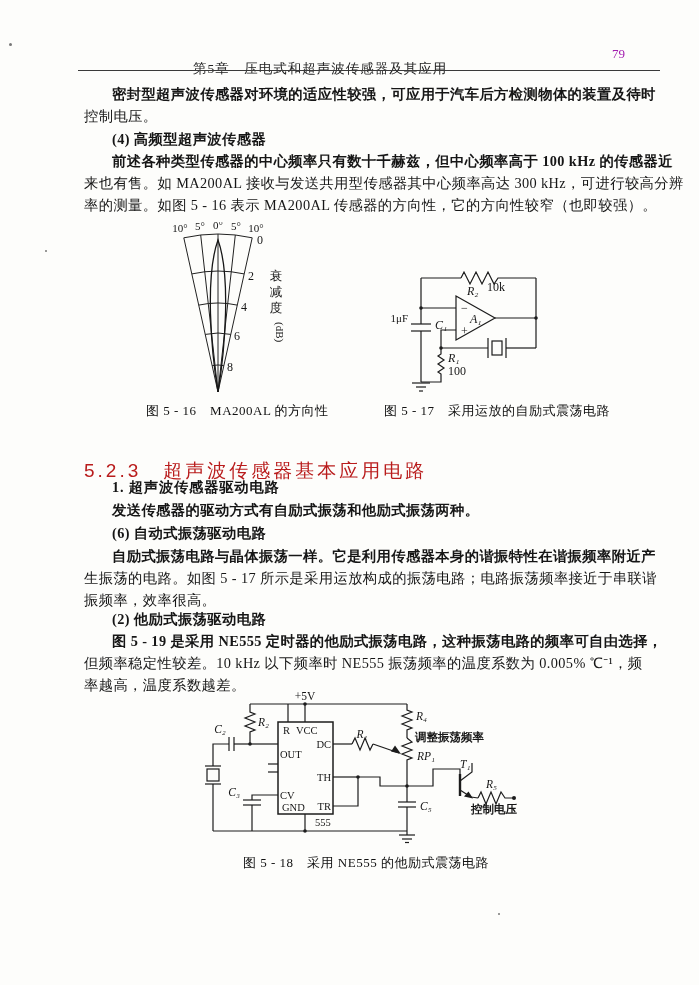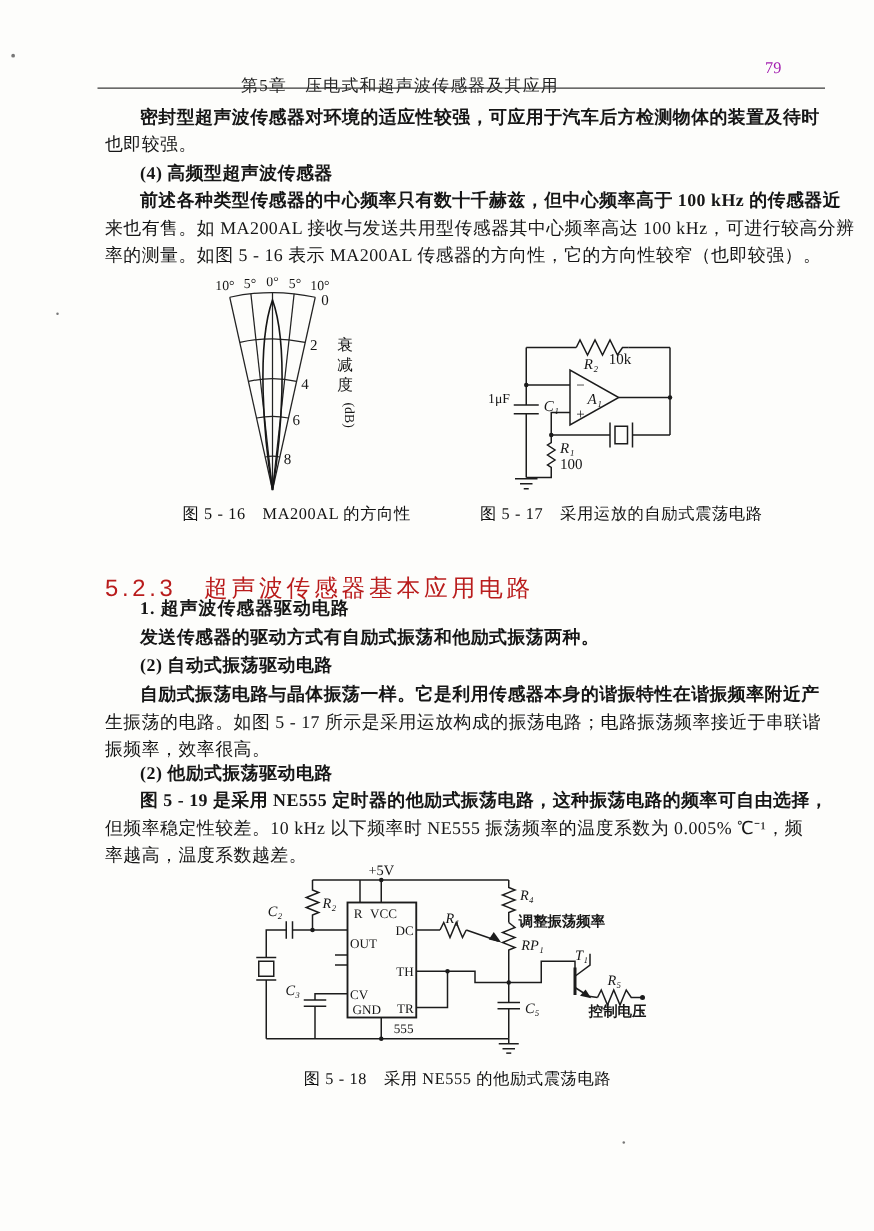--- a/index.html
+++ b/index.html
@@ -25,24 +25,24 @@
   .speck{position:absolute;background:#777;border-radius:50%;}
 </style>
 </head>
 <body>
 
 <div class="hdr-title">第5章　压电式和超声波传感器及其应用</div>
 <div class="hdr-page">79</div>
 <div class="hdr-rule"></div>
 
 <div class="ln ind" style="top:84px">密封型超声波传感器对环境的适应性较强，可应用于汽车后方检测物体的装置及待时</div>
-<div class="ln" style="top:106px">也即较强。</div>
+<div class="ln" style="top:106px">控制电压。</div>
 <div class="ln ind" style="top:129px">(4) 高频型超声波传感器</div>
 <div class="ln ind" style="top:151px">前述各种类型传感器的中心频率只有数十千赫兹，但中心频率高于 100 kHz 的传感器近</div>
-<div class="ln" style="top:173px">来也有售。如 MA200AL 接收与发送共用型传感器其中心频率高达 100 kHz，可进行较高分辨</div>
+<div class="ln" style="top:173px">来也有售。如 MA200AL 接收与发送共用型传感器其中心频率高达 300 kHz，可进行较高分辨</div>
 <div class="ln" style="top:195px">率的测量。如图 5 - 16 表示 MA200AL 传感器的方向性，它的方向性较窄（也即较强）。</div>
 
 <svg style="position:absolute;left:146px;top:222px" width="170" height="190" viewBox="0 0 170 190">
   <g stroke="#222" fill="none" stroke-width="1">
 
     <line x1="72" y1="170" x2="37.8" y2="15.8"></line>
     <line x1="72" y1="170" x2="54.7" y2="13"></line>
     <line x1="72" y1="170" x2="72" y2="12"></line>
     <line x1="72" y1="170" x2="89.3" y2="13"></line>
     <line x1="72" y1="170" x2="106.2" y2="15.8"></line>
@@ -130,21 +130,21 @@
   </g>
 </svg>
 
 <div class="cap" style="left:146px;top:402px">图 5 - 16　MA200AL 的方向性</div>
 <div class="cap" style="left:384px;top:402px">图 5 - 17　采用运放的自励式震荡电路</div>
 
 <div class="section-h">5.2.3　超声波传感器基本应用电路</div>
 
 <div class="ln ind bold" style="top:477px">1.  超声波传感器驱动电路</div>
 <div class="ln ind" style="top:500px">发送传感器的驱动方式有自励式振荡和他励式振荡两种。</div>
-<div class="ln ind" style="top:523px">(2) 自动式振荡驱动电路</div>
+<div class="ln ind" style="top:523px">(6) 自动式振荡驱动电路</div>
 <div class="ln ind" style="top:546px">自励式振荡电路与晶体振荡一样。它是利用传感器本身的谐振特性在谐振频率附近产</div>
 <div class="ln" style="top:568px">生振荡的电路。如图 5 - 17 所示是采用运放构成的振荡电路；电路振荡频率接近于串联谐</div>
 <div class="ln" style="top:590px">振频率，效率很高。</div>
 <div class="ln ind" style="top:609px">(2) 他励式振荡驱动电路</div>
 <div class="ln ind" style="top:631px">图 5 - 19 是采用 NE555 定时器的他励式振荡电路，这种振荡电路的频率可自由选择，</div>
 <div class="ln" style="top:653px">但频率稳定性较差。10 kHz 以下频率时 NE555 振荡频率的温度系数为 0.005% ℃⁻¹，频</div>
 <div class="ln" style="top:675px">率越高，温度系数越差。</div>
 
 <svg style="position:absolute;left:172px;top:692px" width="368" height="160" viewBox="0 0 368 160">
   <g stroke="#1c1c1c" stroke-width="1.2" fill="none">

